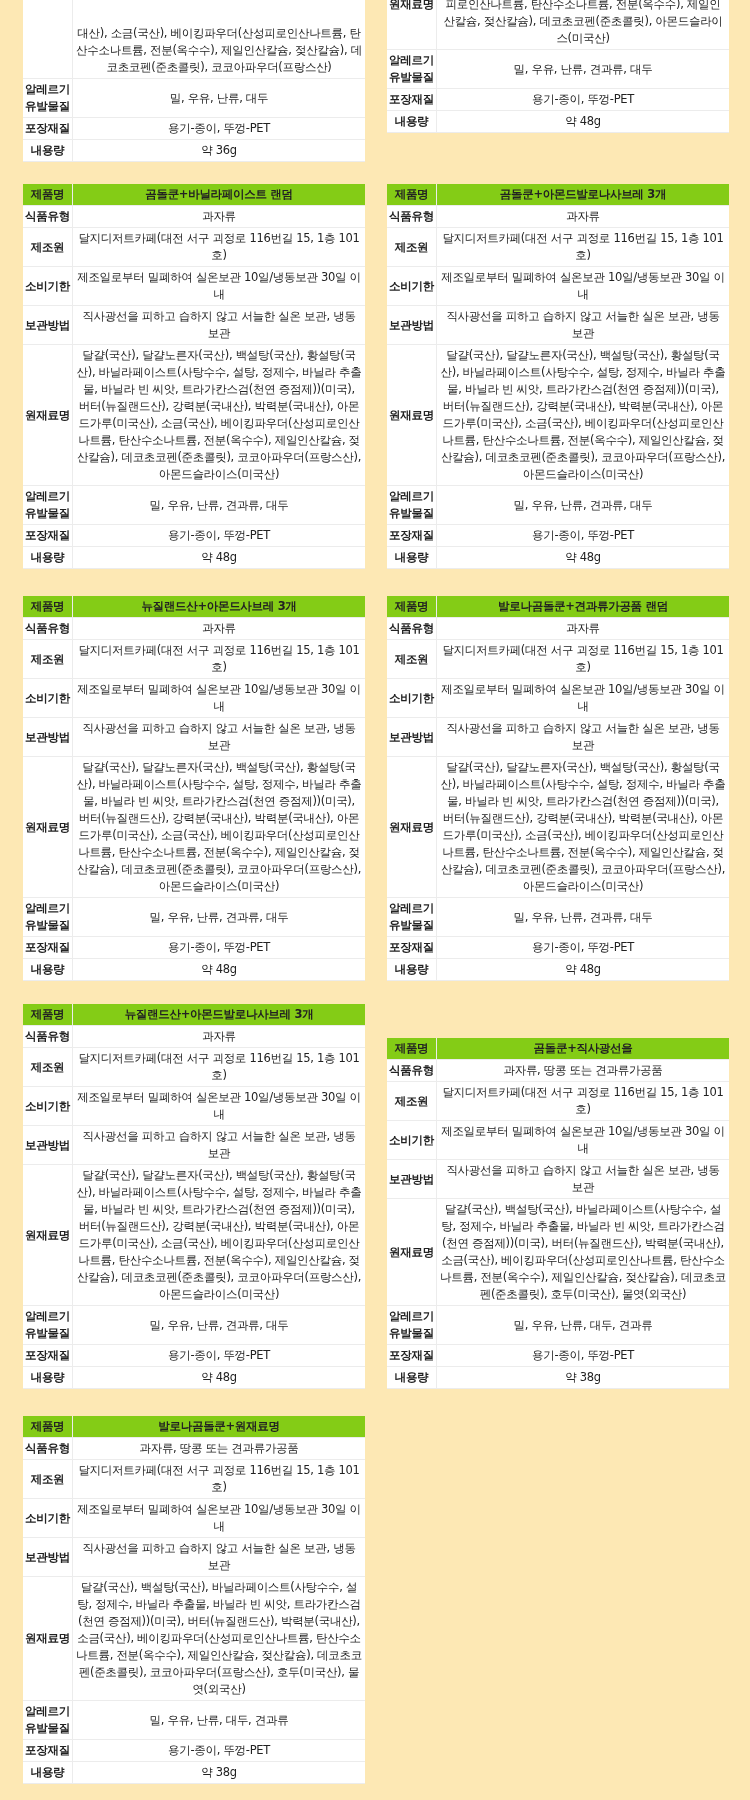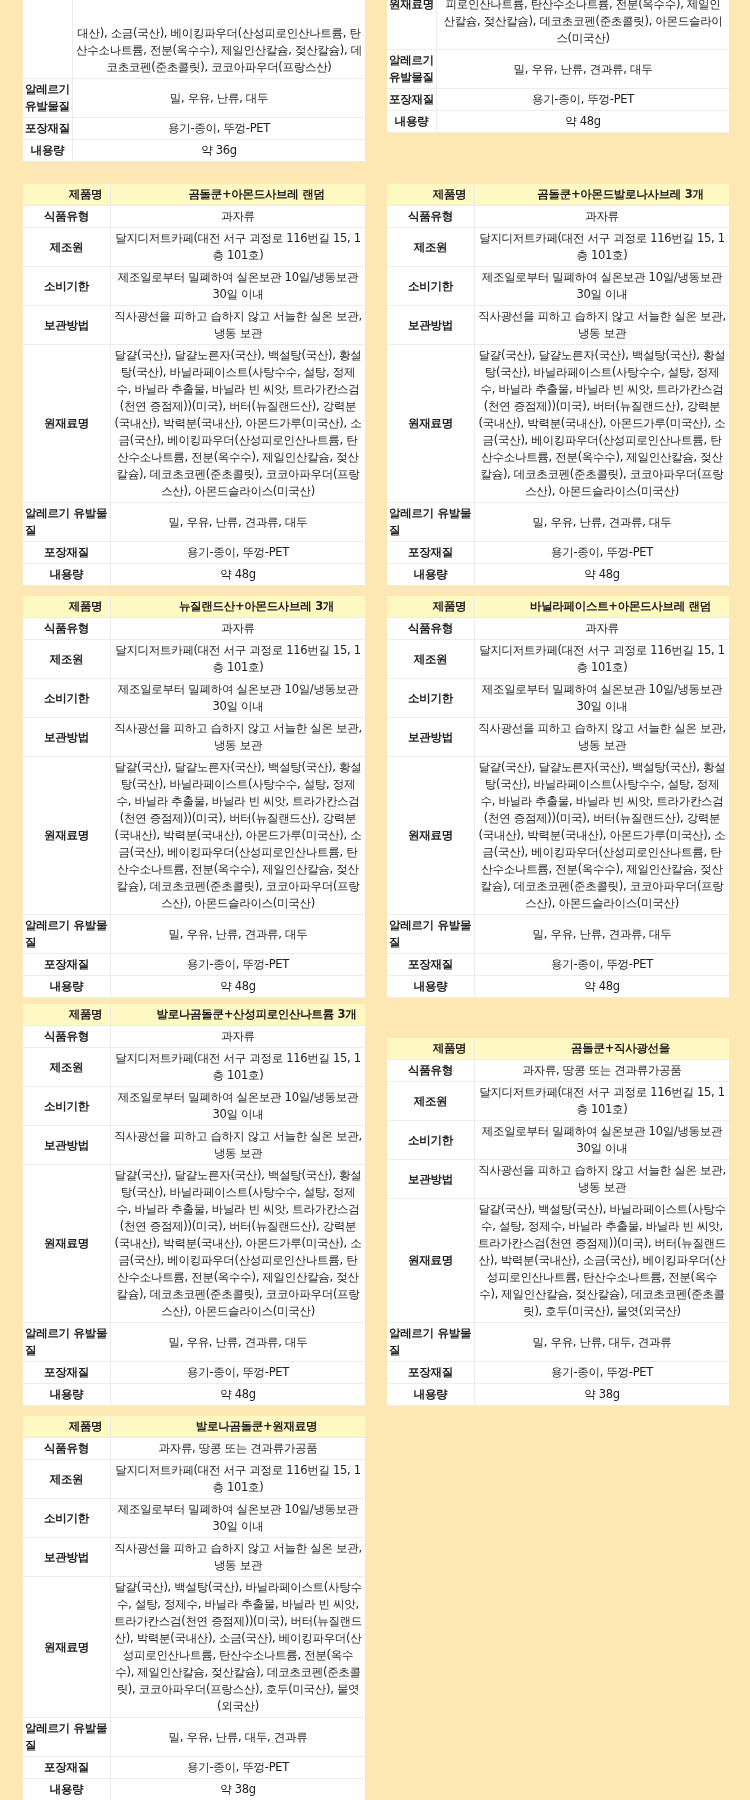--- a/index.html
+++ b/index.html
@@ -30,22 +30,22 @@
     vertical-align: middle;
   }
   table.info td.k {
     width: 45px;
     border-right: 1px solid #ececec;
     font-weight: bold;
     color: #222;
     padding: 2px 2px;
     white-space: nowrap;
   }
-  table.info td.k.wrap { white-space: normal; text-align: left; }
-  table.info tr.head td { background: #fef9c3; font-weight: bold; padding-left: 40px; }
+  table.info td.k.wrap { white-space: normal; text-align: center; }
+  table.info tr.head td { background: #84cc16; font-weight: bold; }
   table.info td.v { color: #222; }
 </style>
 </head>
 <body>
 
 <div class="card" style="left:23px; top:-4px;">
   <table class="info">
     <tbody>
         <tr>
           <td class="k"></td>
@@ -88,21 +88,21 @@
         </tr>
   </tbody>
     </table>
 </div>
 
 <div class="card" style="left:23px; top:184px;">
   <table class="info">
     <tbody>
         <tr class="head">
           <td class="k">제품명</td>
-          <td class="v">곰돌쿤+아몬드사브레 랜덤</td>
+          <td class="v">곰돌쿤+바닐라페이스트 랜덤</td>
         </tr>
     <tr>
           <td class="k">식품유형</td>
           <td class="v">과자류</td>
         </tr>
     <tr>
           <td class="k">제조원</td>
           <td class="v">달지디저트카페(대전 서구 괴정로 116번길 15, 1층 101호)</td>
         </tr>
     <tr>
@@ -217,21 +217,21 @@
         </tr>
   </tbody>
     </table>
 </div>
 
 <div class="card" style="left:387px; top:596px;">
   <table class="info">
     <tbody>
         <tr class="head">
           <td class="k">제품명</td>
-          <td class="v">바닐라페이스트+아몬드사브레 랜덤</td>
+          <td class="v">발로나곰돌쿤+견과류가공품 랜덤</td>
         </tr>
     <tr>
           <td class="k">식품유형</td>
           <td class="v">과자류</td>
         </tr>
     <tr>
           <td class="k">제조원</td>
           <td class="v">달지디저트카페(대전 서구 괴정로 116번길 15, 1층 101호)</td>
         </tr>
     <tr>
@@ -260,21 +260,21 @@
         </tr>
   </tbody>
     </table>
 </div>
 
 <div class="card" style="left:23px; top:1004px;">
   <table class="info">
     <tbody>
         <tr class="head">
           <td class="k">제품명</td>
-          <td class="v">발로나곰돌쿤+산성피로인산나트륨 3개</td>
+          <td class="v">뉴질랜드산+아몬드발로나사브레 3개</td>
         </tr>
     <tr>
           <td class="k">식품유형</td>
           <td class="v">과자류</td>
         </tr>
     <tr>
           <td class="k">제조원</td>
           <td class="v">달지디저트카페(대전 서구 괴정로 116번길 15, 1층 101호)</td>
         </tr>
     <tr>

